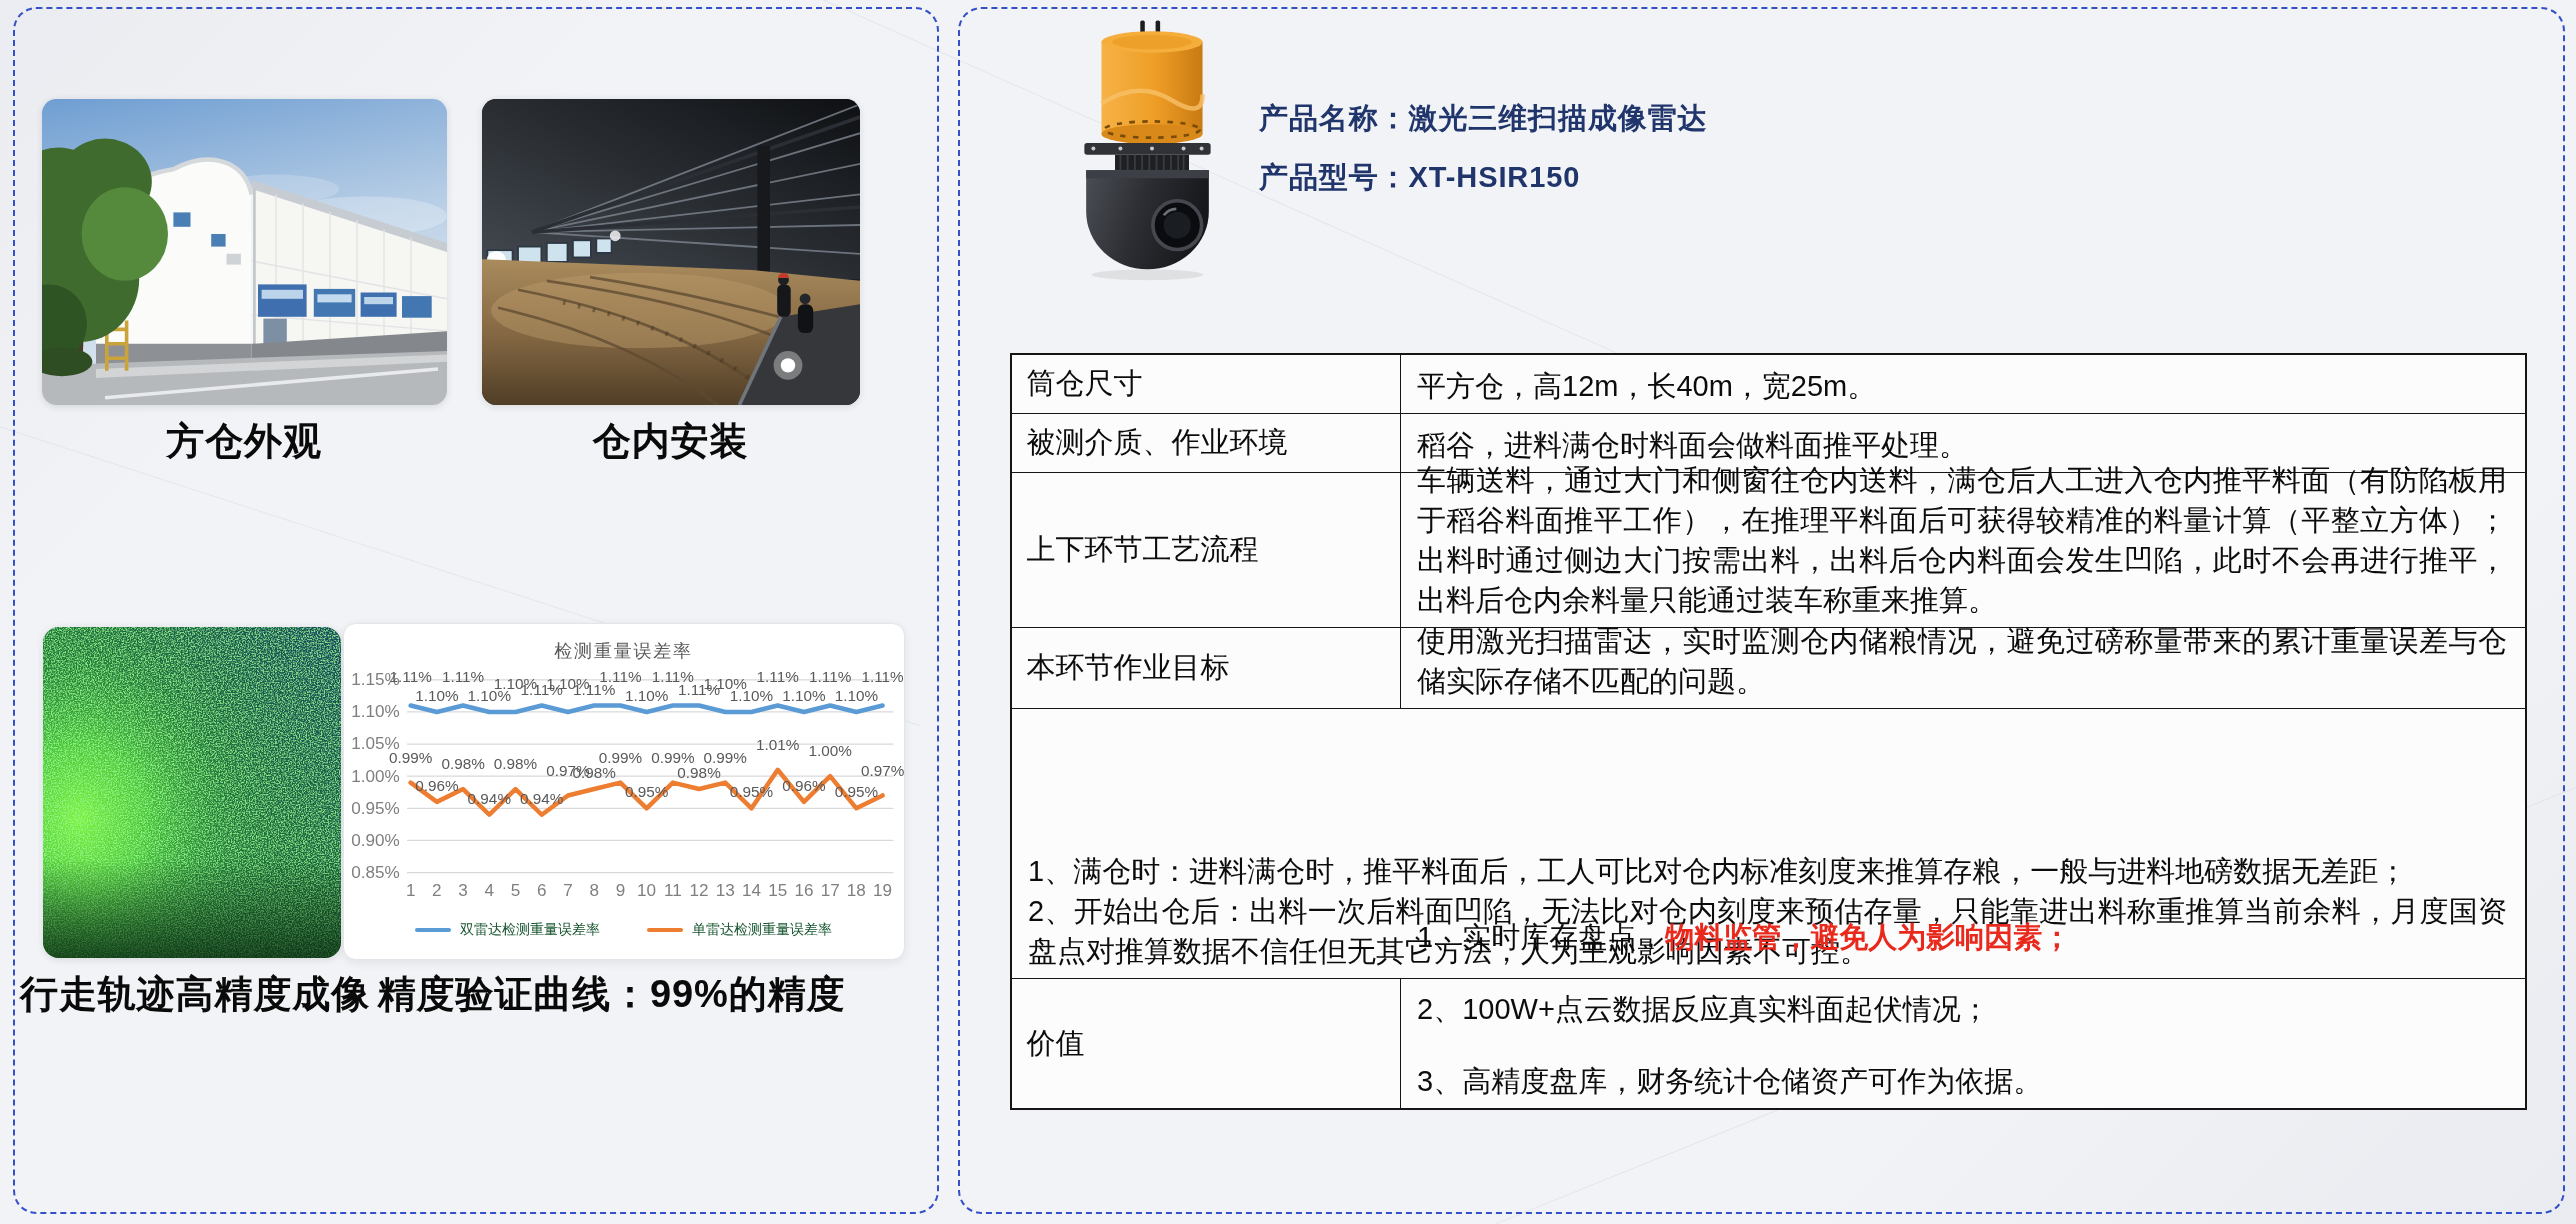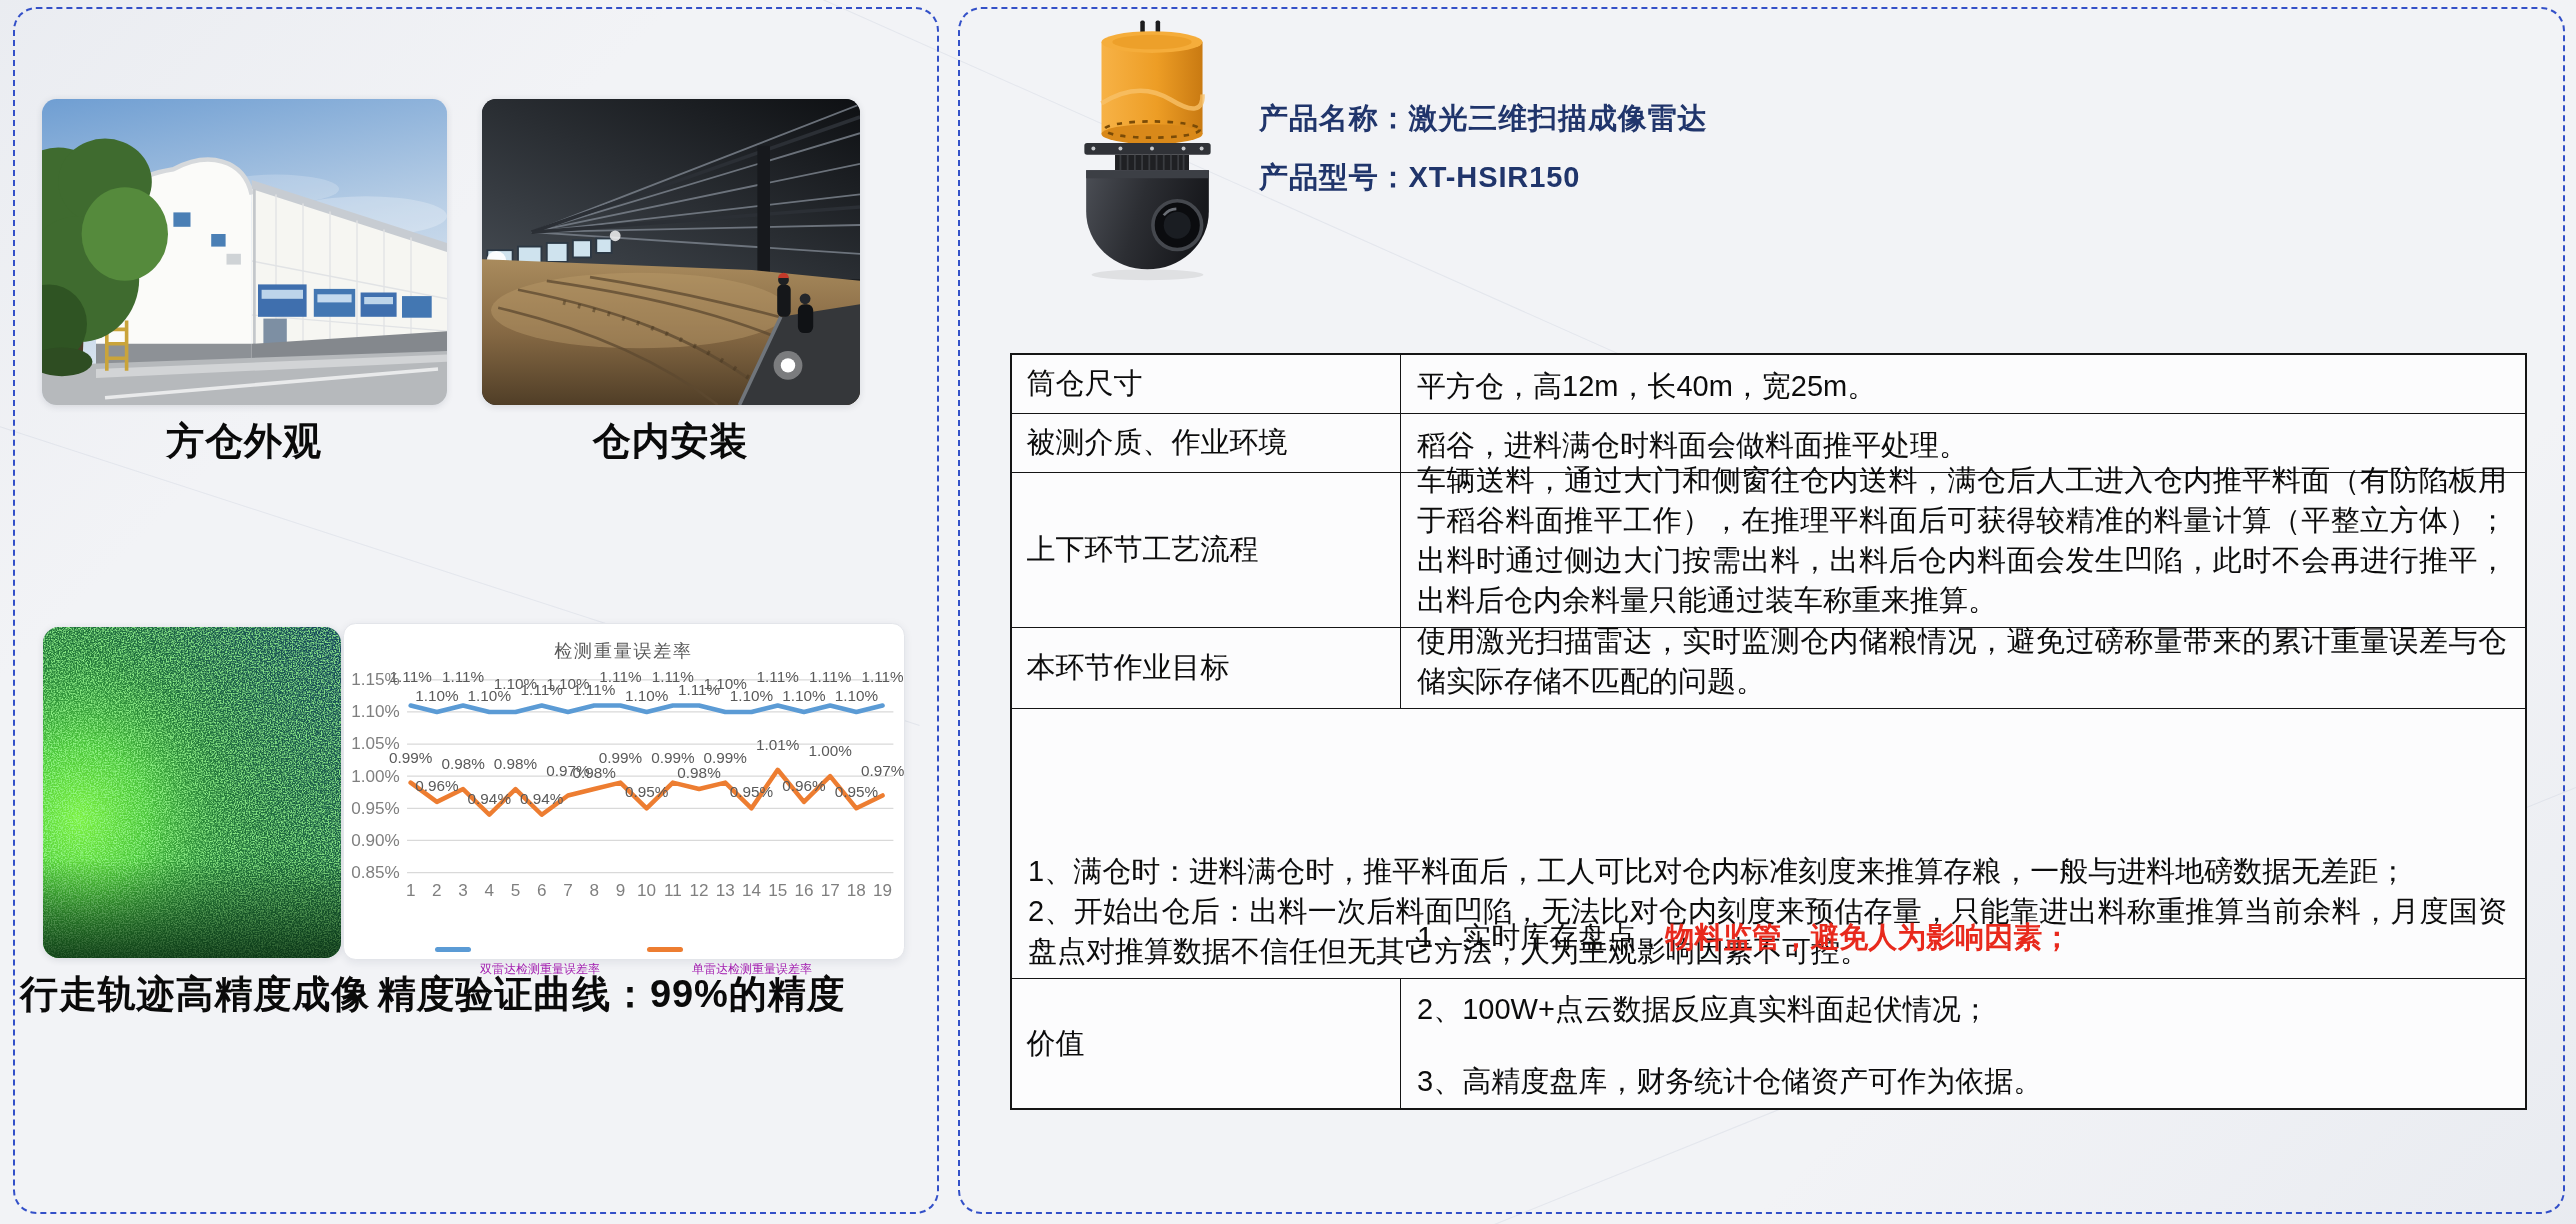--- a/index.html
+++ b/index.html
@@ -39,21 +39,21 @@
   .cap3{left:5.4px;top:960px;width:343px;}
   .cap4{left:316px;top:960px;width:562px;}
 
   .chart-card{position:absolute;left:328px;top:614px;width:562px;height:337px;background:#ffffff;
     border:0.9px solid #e3e5ea;border-radius:12.6px;box-shadow:0 2.7px 9px rgba(30,40,60,.08);}
   .chart-title{margin-top:14.4px;text-align:center;font-size:18px;color:#5a5a5a;letter-spacing:1.8px;}
   #chart-svg{position:absolute;left:0;top:43px;width:562px;height:249px;}
   .chart-legend{position:absolute;left:0;top:297px;width:100%;display:flex;justify-content:center;gap:47px;}
   .legend-item{display:flex;align-items:center;gap:9px;}
   .legend-swatch{width:36px;height:4.5px;border-radius:2.7px;background:#888;}
-  .legend-label{font-size:12px;color:#a21caf;margin-top:40px;}
+  .legend-label{font-size:14px;color:#14532d;}
 
   
   .product{position:absolute;left:108px;top:5.4px;width:159px;height:267px;}
   .product svg{width:100%;height:100%;display:block;}
   .prod-title{position:absolute;left:299px;top:80px;width:1243px;font-weight:700;color:var(--navy);
     font-size:29px;line-height:59px;letter-spacing:0.9px;}
 
   .spec-table{position:absolute;left:50px;top:344px;width:1517px;border:2.7px solid var(--tborder);
     background:#fcfcfd;}
   .t-row{display:flex;border-bottom:1.8px solid var(--tborder);}

